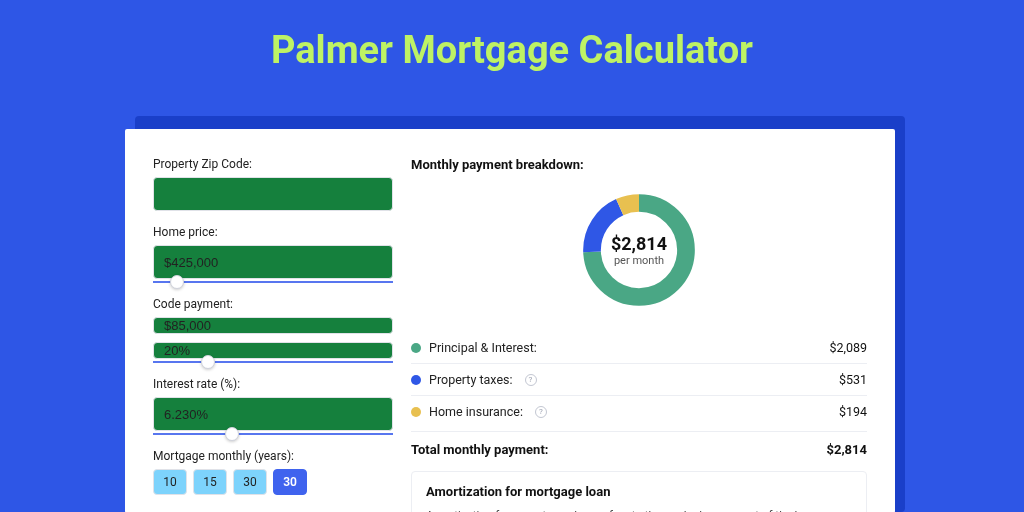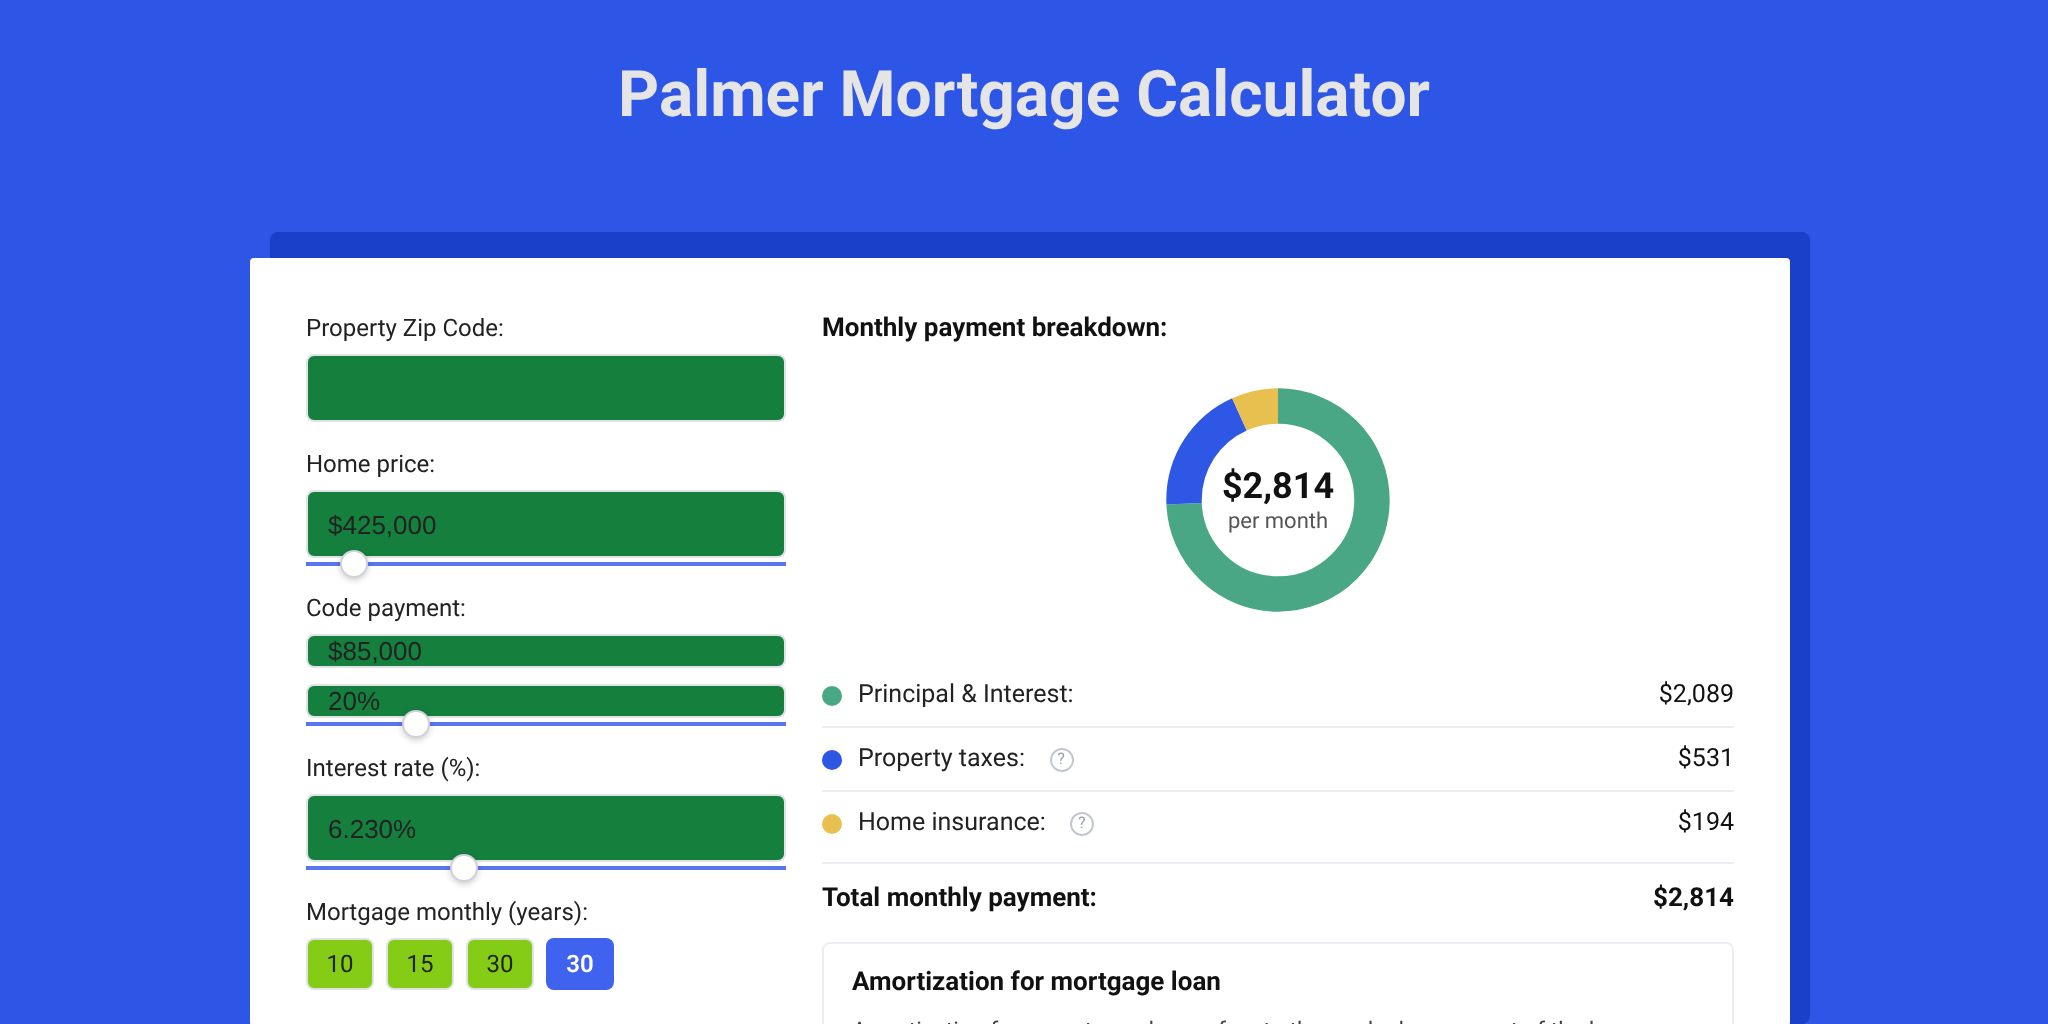--- a/index.html
+++ b/index.html
@@ -5,22 +5,22 @@
   * { box-sizing: border-box; margin: 0; padding: 0; }
   body {
     font-family: -apple-system, BlinkMacSystemFont, "Segoe UI", Roboto, Arial, sans-serif;
     background: #2e56e6;
     width: 1024px;
     height: 512px;
     overflow: hidden;
     position: relative;
   }
   .page-title {
-    color: #e5e5e5;
-    font-size: 32px;
+    color: #bef264;
+    font-size: 38px;
     font-weight: 700;
     text-align: center;
     padding: 28px 0 24px;
   }
   .card-shadow {
     position: absolute;
     top: 116px;
     left: 135px;
     width: 770px;
     height: 396px;
@@ -78,21 +78,21 @@
   }
   .dp-row { display: flex; gap: 8px; flex-direction: column; }
   .dp-row .text-input:first-child { flex: 1.8; }
   .dp-row .text-input:last-child { flex: 1; }
   .period-row { display: flex; gap: 6px; }
   .period-btn {
     width: 34px;
     height: 26px;
     border: 1px solid #e0e2e8;
     border-radius: 4px;
-    background: #84cc16;
+    background: #7dd3fc;
     font-size: 12px;
     color: #222;
     cursor: pointer;
     display: flex;
     align-items: center;
     justify-content: center;
   }
   .period-btn.active {
     background: #3f63ee;
     border-color: #3f63ee;

